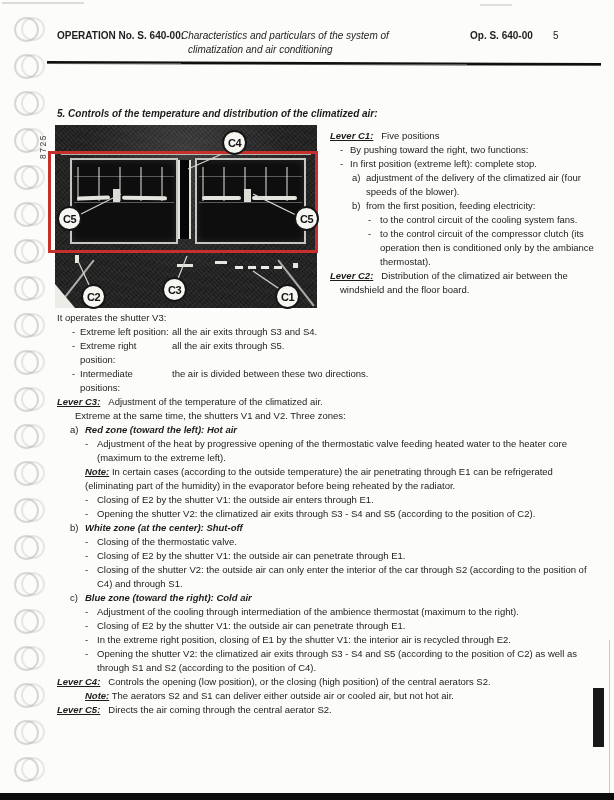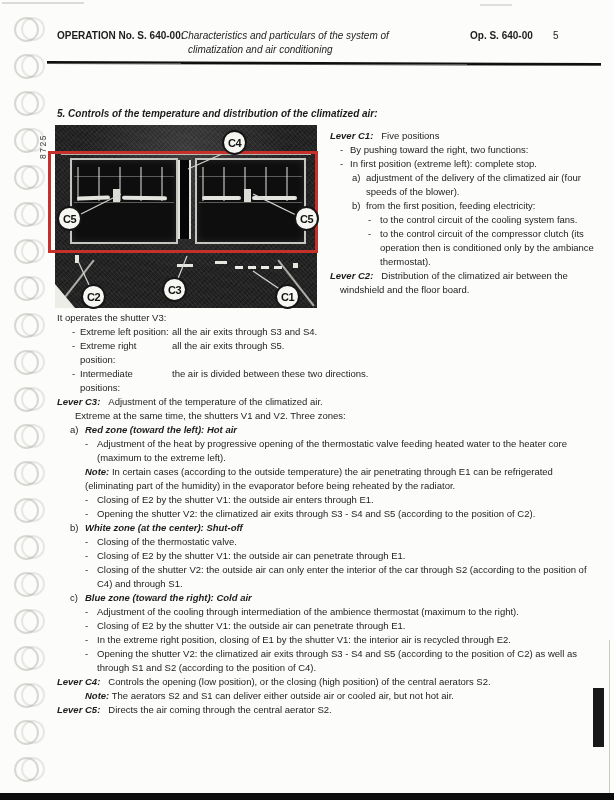--- a/index.html
+++ b/index.html
@@ -70,21 +70,21 @@
   .red-box{position:absolute;left:-7px;top:26px;width:264px;height:96px;border:3px solid #c5302a;z-index:4;}
   .callout{position:absolute;width:21px;height:21px;border-radius:50%;background:#f6f6f2;
         border:2px solid #151515;color:#111;font-weight:bold;font-size:11px;letter-spacing:-.5px;
         display:flex;align-items:center;justify-content:center;z-index:5;}
   .co-c4{left:167px;top:5px}.co-c5l{left:2px;top:81px}.co-c5r{left:239px;top:81px}
   .co-c2{left:26px;top:159px}.co-c3{left:107px;top:152px}.co-c1{left:220px;top:159px}
   .photo-code{position:absolute;left:-27px;top:14px;width:30px;transform:rotate(-90deg);
         font-size:8.5px;letter-spacing:1.5px;color:#3a3a3a;}
 
   
-  .lever-label{font-weight:bold;font-style:italic;}
+  .lever-label{font-weight:bold;font-style:italic;text-decoration:underline;}
   .gap8{display:inline-block;width:8px;}
   .zone-name{font-weight:bold;font-style:italic;}
 
   
   .right-col{position:absolute;left:330px;top:127px;width:273px;font-size:9.5px;line-height:14px;}
   .right-col p{margin:0;}
   .rc-intro{padding-top:2px;}
   .dash-item{position:relative;padding-left:20px;}
   .dash-item::before{content:"-";position:absolute;left:10px;}
   .rc .dash-item:first-of-type{margin-top:0;}

